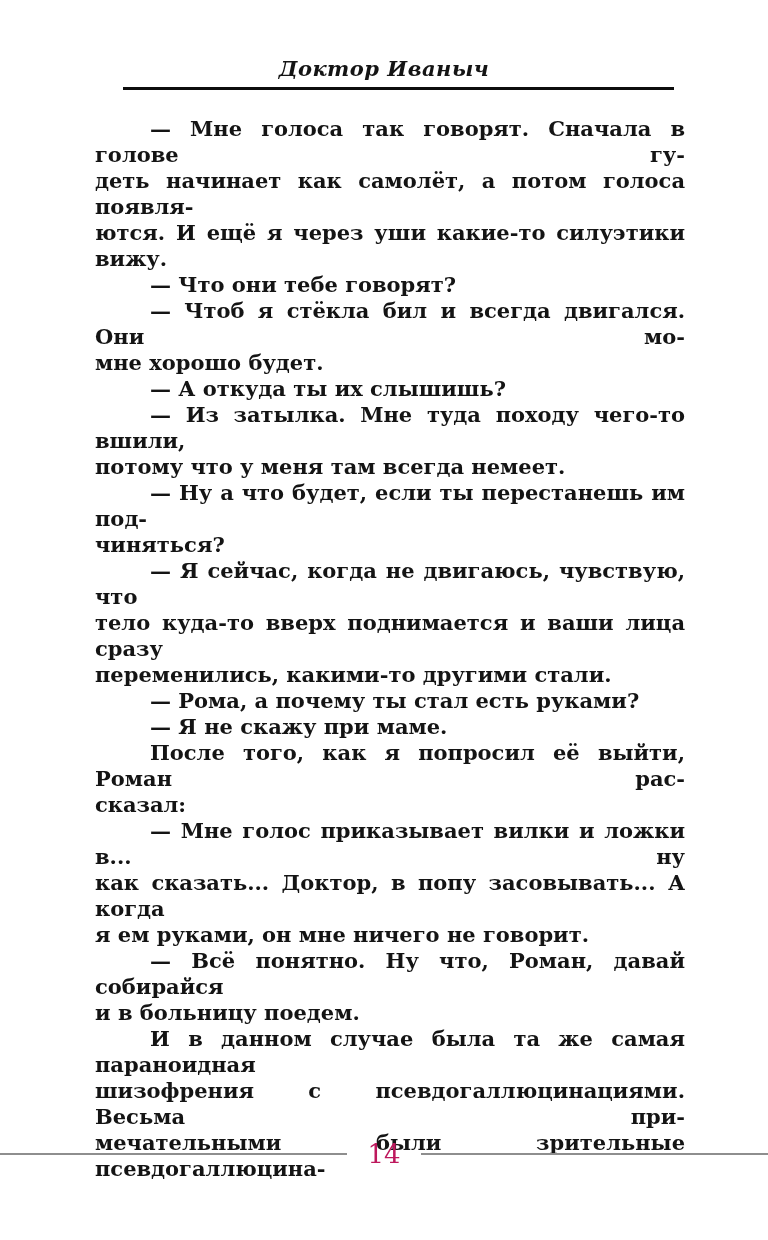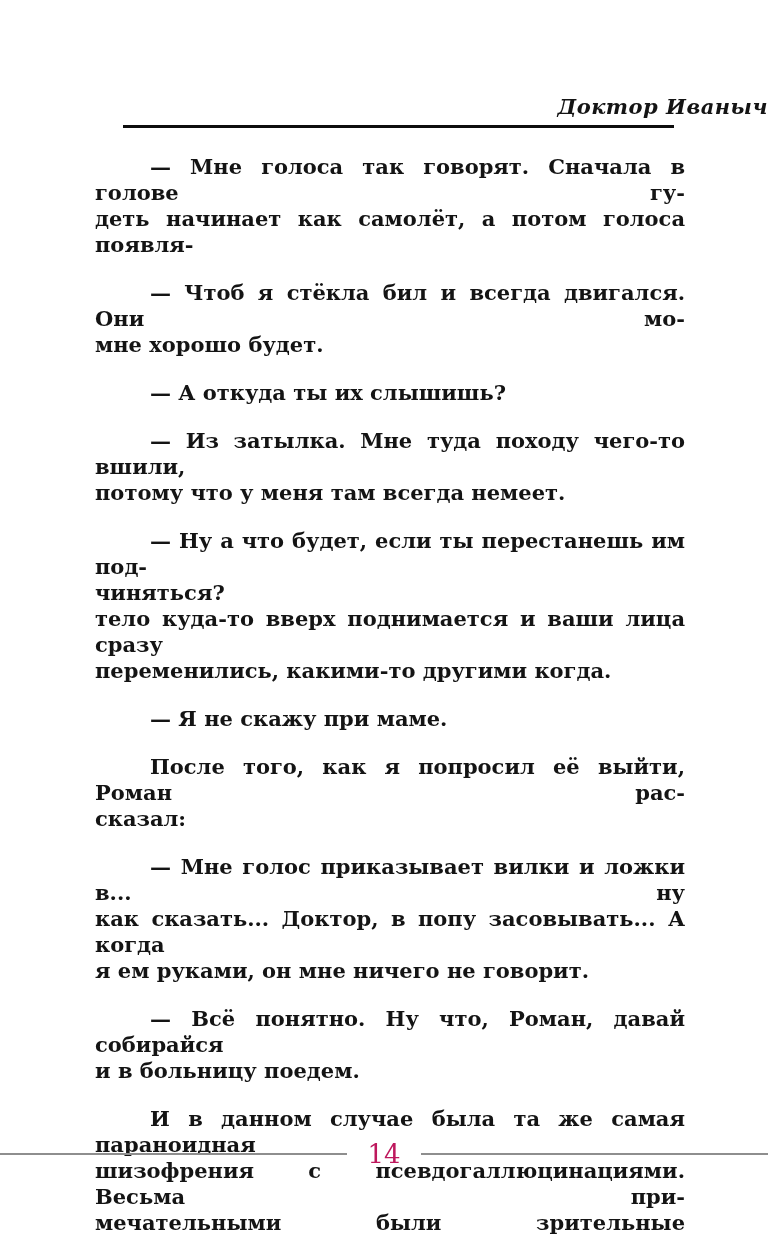--- a/index.html
+++ b/index.html
@@ -8,22 +8,22 @@
     position: relative;
     width: 768px;
     height: 1240px;
     background: #ffffff;
     color: #141414;
     font-family: "DejaVu Serif", "Liberation Serif", serif;
     overflow: hidden;
     margin: 0 auto;
   }
   .book-header {
-    padding-top: 96px;
-    text-align: right;
+    padding-top: 58px;
+    text-align: center;
   }
   .header-title {
     font-style: italic;
     font-weight: bold;
     font-size: 21px;
     line-height: 22px;
     letter-spacing: 0.5px;
   }
   .header-rule {
     height: 3px;
@@ -40,21 +40,20 @@
   }
   .line {
     text-align: justify;
     text-align-last: justify;
   }
   .line.last {
     text-align-last: left;
   }
   .line.first {
     text-indent: 55px;
-    margin-top: 22px;
   }
   .page-footer {
     position: absolute;
     left: 0;
     right: 0;
     top: 1140px;
     display: flex;
     align-items: center;
   }
   .footer-rule {
@@ -76,29 +75,33 @@
 <div class="page">
 
   <div class="book-header">
     <div class="header-title">Доктор Иваныч</div>
     <div class="header-rule"></div>
   </div>
 
   <div class="text-block">
       <div class="line first">— Мне голоса так говорят. Сначала в голове гу-</div>
       <div class="line">деть начинает как самолёт, а потом голоса появля-</div>
+      <div class="line last">ются. И ещё я через уши какие-то силуэтики вижу.</div>
+      <div class="line first last">— Что они тебе говорят?</div>
       <div class="line first">— Чтоб я стёкла бил и всегда двигался. Они мо-</div>
       <div class="line last">мне хорошо будет.</div>
       <div class="line first last">— А откуда ты их слышишь?</div>
       <div class="line first">— Из затылка. Мне туда походу чего-то вшили,</div>
       <div class="line last">потому что у меня там всегда немеет.</div>
       <div class="line first">— Ну а что будет, если ты перестанешь им под-</div>
       <div class="line last">чиняться?</div>
+      <div class="line first">— Я сейчас, когда не двигаюсь, чувствую, что</div>
       <div class="line">тело куда-то вверх поднимается и ваши лица сразу</div>
-      <div class="line last">переменились, какими-то другими когда.</div>
+      <div class="line last">переменились, какими-то другими стали.</div>
+      <div class="line first last">— Рома, а почему ты стал есть руками?</div>
       <div class="line first last">— Я не скажу при маме.</div>
       <div class="line first">После того, как я попросил её выйти, Роман рас-</div>
       <div class="line last">сказал:</div>
       <div class="line first">— Мне голос приказывает вилки и ложки в... ну</div>
       <div class="line">как сказать... Доктор, в попу засовывать... А когда</div>
       <div class="line last">я ем руками, он мне ничего не говорит.</div>
       <div class="line first">— Всё понятно. Ну что, Роман, давай собирайся</div>
       <div class="line last">и в больницу поедем.</div>
       <div class="line first">И в данном случае была та же самая параноидная</div>
       <div class="line">шизофрения с псевдогаллюцинациями. Весьма при-</div>

